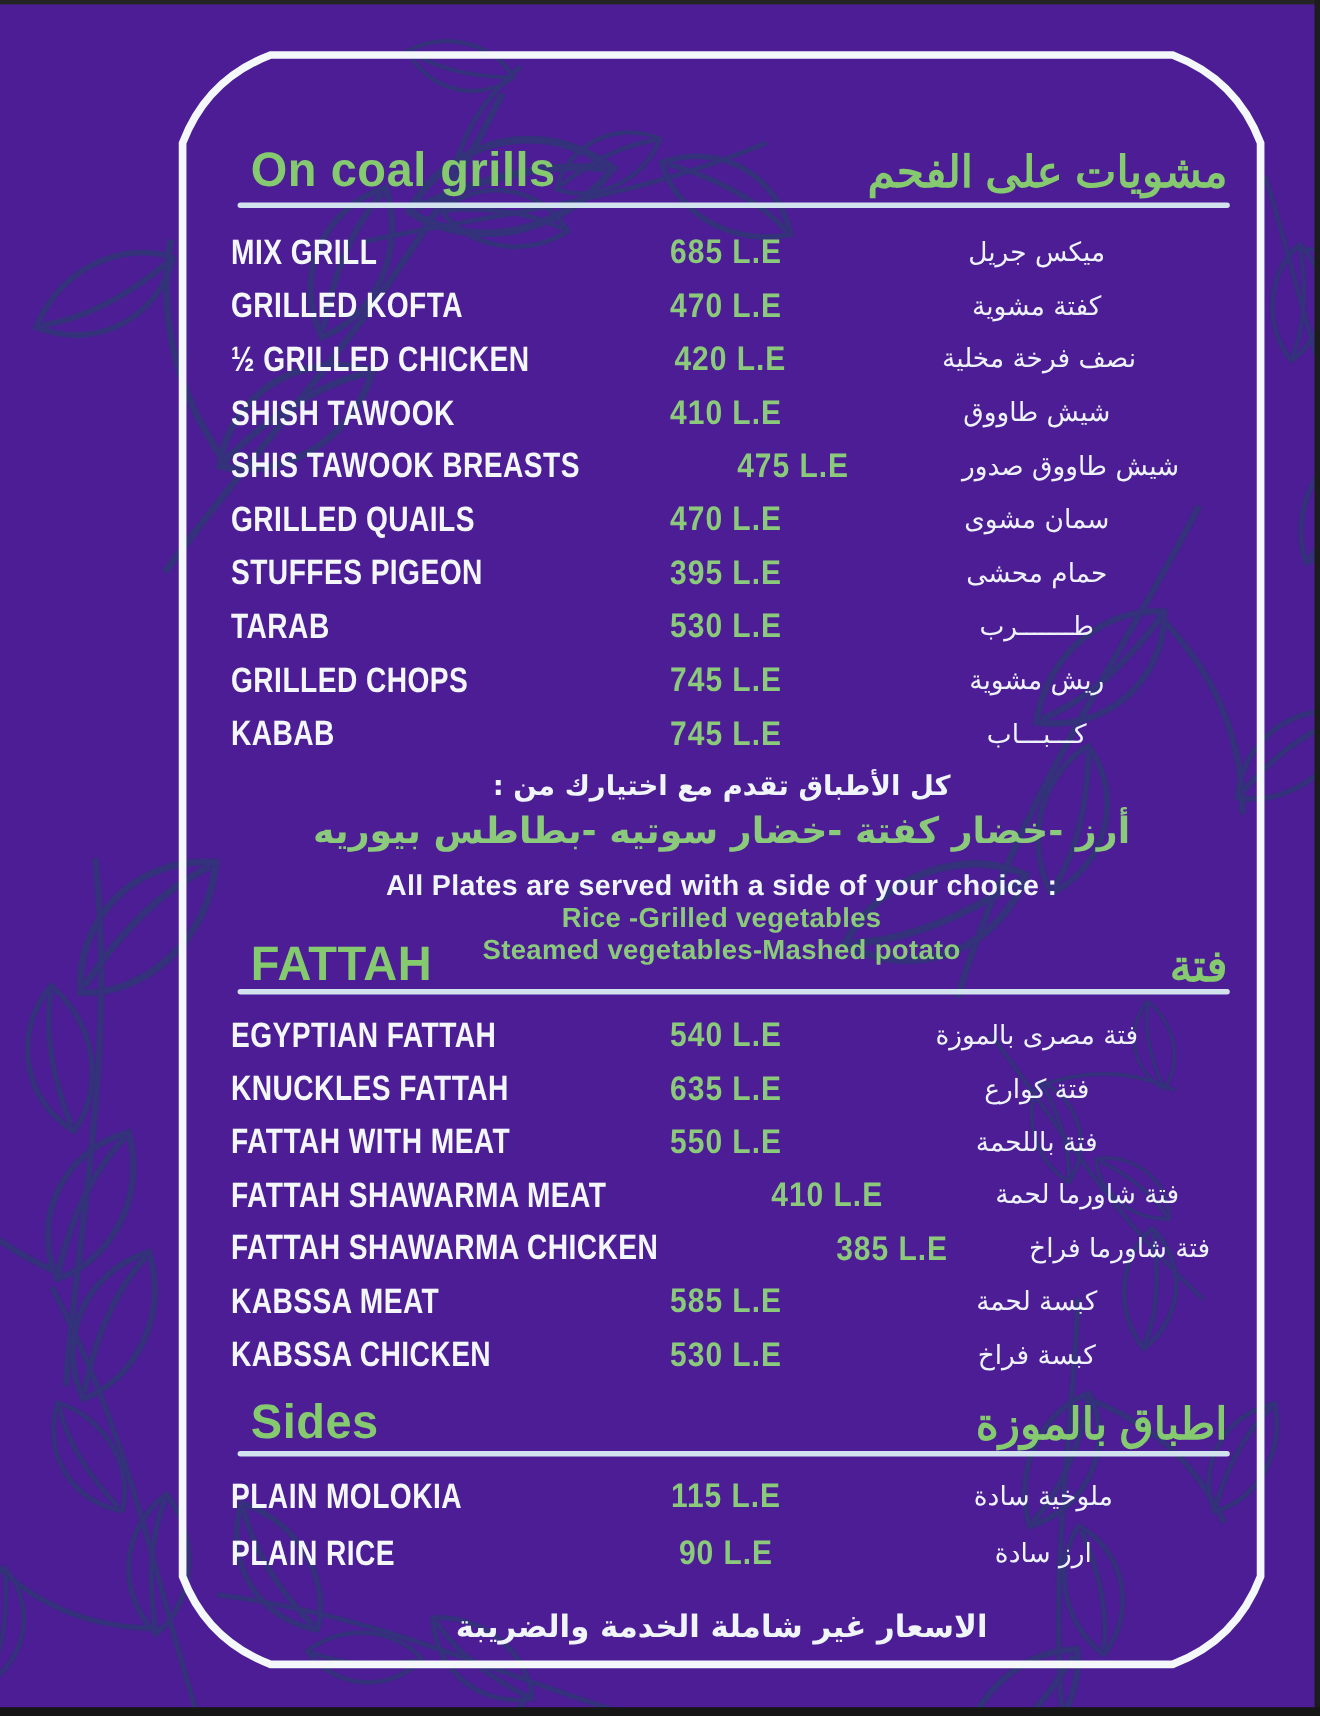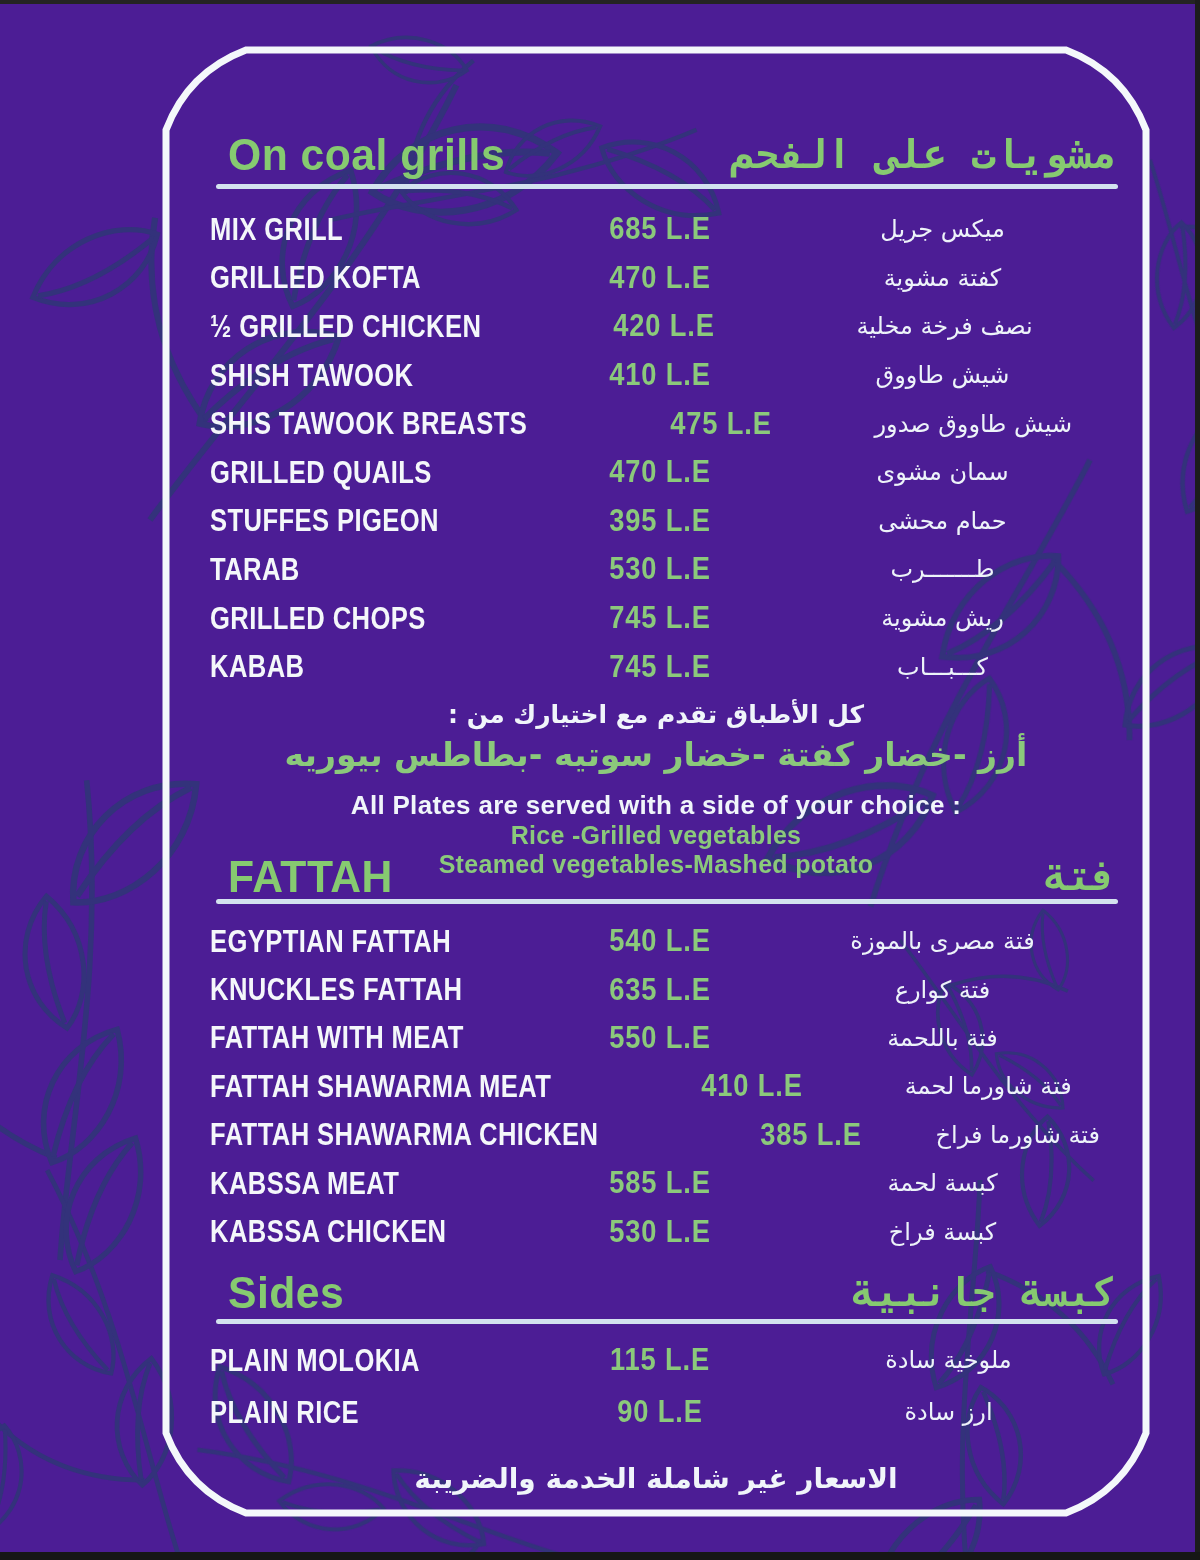--- a/index.html
+++ b/index.html
@@ -8,21 +8,21 @@
   .deco,.frame{position:absolute;left:0;top:0;width:1200px;height:1560px;pointer-events:none;}
   .edge-top{position:absolute;top:0;left:0;right:0;height:4px;background:#242424;}
   .edge-right{position:absolute;top:0;right:0;bottom:0;width:5px;background:#1c1c1c;}
   .edge-bottom{position:absolute;left:0;right:0;bottom:0;height:8px;background:#161616;}
 
   .sec-head{position:absolute;left:166px;width:980px;display:flex;justify-content:space-between;
             align-items:flex-end;padding:0 30px 0 62px;box-sizing:border-box;}
   .sec-head .en{color:#86ca70;font-weight:bold;font-size:44px;letter-spacing:.5px;
                 display:inline-block;transform:scaleX(.97);transform-origin:left bottom;}
   .sec-head .ar{color:#86ca70;font-weight:bold;font-size:40px;direction:rtl;
-                font-family:Liberation Mono, monospace;}
+                font-family:Liberation Sans, sans-serif;}
   .rule{position:absolute;left:216px;width:902px;height:5px;background:#d3e2ef;border-radius:3px;}
 
   .rows{position:absolute;left:166px;width:980px;padding:0 36px 0 44px;box-sizing:border-box;}
   .row{display:grid;grid-template-columns:1fr 230px 1fr;align-items:center;}
   .rows-grills .row{height:48.6px;}
   .rows-fattah .row{height:48.4px;}
   .rows-sides .row{height:52px;gap:12px;}
   .row .en{color:#f4f7fa;font-weight:bold;font-size:32px;white-space:nowrap;
            display:inline-block;transform:scaleX(.8);transform-origin:left center;letter-spacing:.5px;}
   .row .price{color:#8bc97b;font-weight:bold;font-size:31px;text-align:center;white-space:nowrap;
@@ -180,21 +180,21 @@
     </div>
     <div class="row">
       <span class="en">KABSSA CHICKEN</span>
       <span class="price">530 L.E</span>
       <span class="ar">كبسة فراخ</span>
     </div>
   </div>
 
   <div class="sec-head" style="top:1256px;height:62px;">
     <span class="en">Sides</span>
-    <span class="ar">كبسة جانبية</span>
+    <span class="ar">اطباق بالموزة</span>
   </div>
   <div class="rule" style="top:1319px;"></div>
 
   <div class="rows rows-sides" style="top:1334px;">
     <div class="row">
       <span class="en">PLAIN MOLOKIA</span>
       <span class="price">115 L.E</span>
       <span class="ar">ملوخية سادة</span>
     </div>
     <div class="row">

